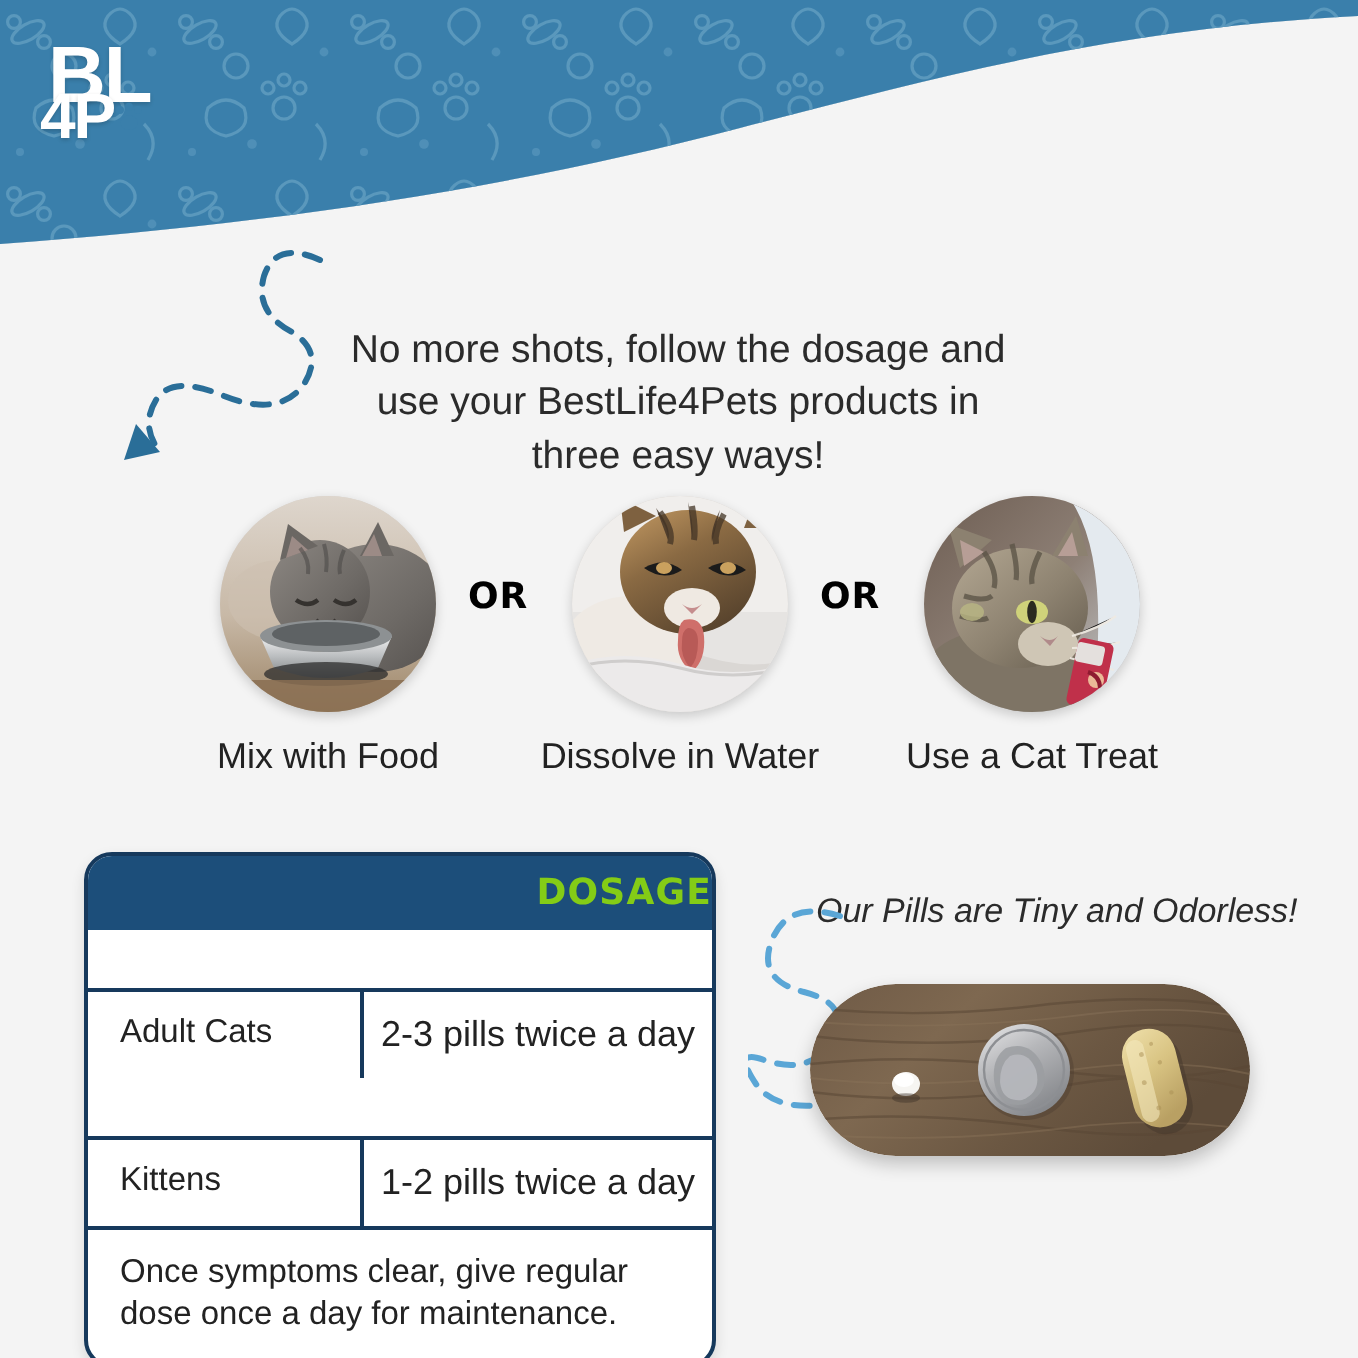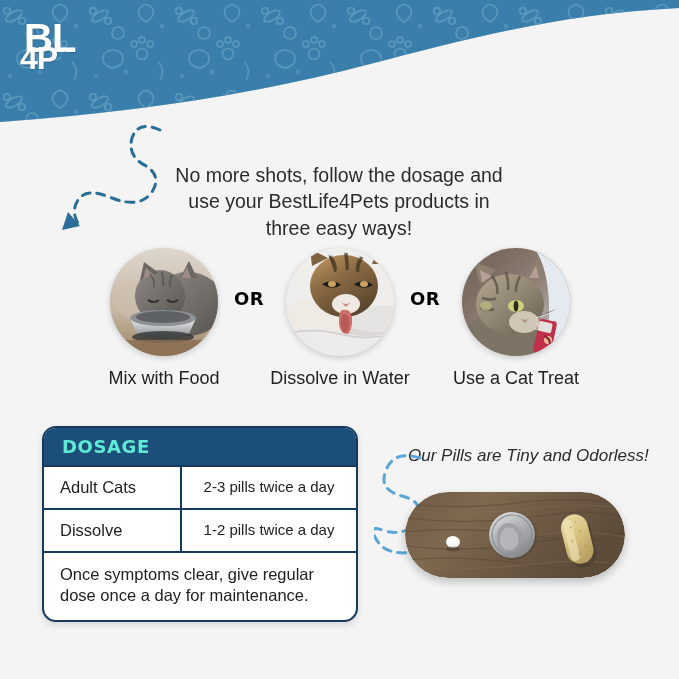--- a/index.html
+++ b/index.html
@@ -73,35 +73,36 @@
   }
 
   
   .dosage{
     position:absolute;left:42px;top:426px;width:312px;
     border:2px solid #16395c;border-radius:14px;
     background:#ffffff;overflow:hidden;
     box-shadow:0 3px 7px rgba(0,0,0,.12);
   }
   .dosage-head{
-    background:#1c4e7a;color:#5eead4;
+    background:#1c4e7a;color:#84cc16;
     font-family:"DejaVu Sans", sans-serif;
     font-size:18px;font-weight:bold;letter-spacing:.6px;
     padding:8px 0 8px 18px;
-  }
-  .drow{display:flex;border-top:2px solid #16395c;}
+    text-align:right;
+  }
+  .drow{display:flex;border-top:2px solid #16395c;margin-top:29px;}
   .dcell-l{
     width:120px;padding:11px 0 11px 16px;
     border-right:2px solid #16395c;
     font-size:16.5px;color:#222;
     font-family:"Liberation Sans", sans-serif;
   }
   .dcell-r{
     flex:1;padding:11px 0;text-align:center;
-    font-size:15px;color:#222;
+    font-size:18px;color:#222;
     font-family:"Liberation Sans", sans-serif;
   }
   .dnote{
     border-top:2px solid #16395c;
     padding:11px 14px 13px 16px;
     font-size:16.5px;color:#222;line-height:1.3;
     font-family:"Liberation Sans", sans-serif;
   }
 
   
@@ -340,21 +341,21 @@
 
   <div class="dosage">
     <div class="dosage-head">DOSAGE</div>
 
     <div class="drow">
       <div class="dcell-l">Adult Cats</div>
       <div class="dcell-r">2-3 pills twice a day</div>
     </div>
 
     <div class="drow">
-      <div class="dcell-l">Dissolve</div>
+      <div class="dcell-l">Kittens</div>
       <div class="dcell-r">1-2 pills twice a day</div>
     </div>
 
     <div class="dnote">
       <div>Once symptoms clear, give regular</div>
       <div>dose once a day for maintenance.</div>
     </div>
   </div>
 
   <div class="pills-title">Our Pills are Tiny and Odorless!</div>

